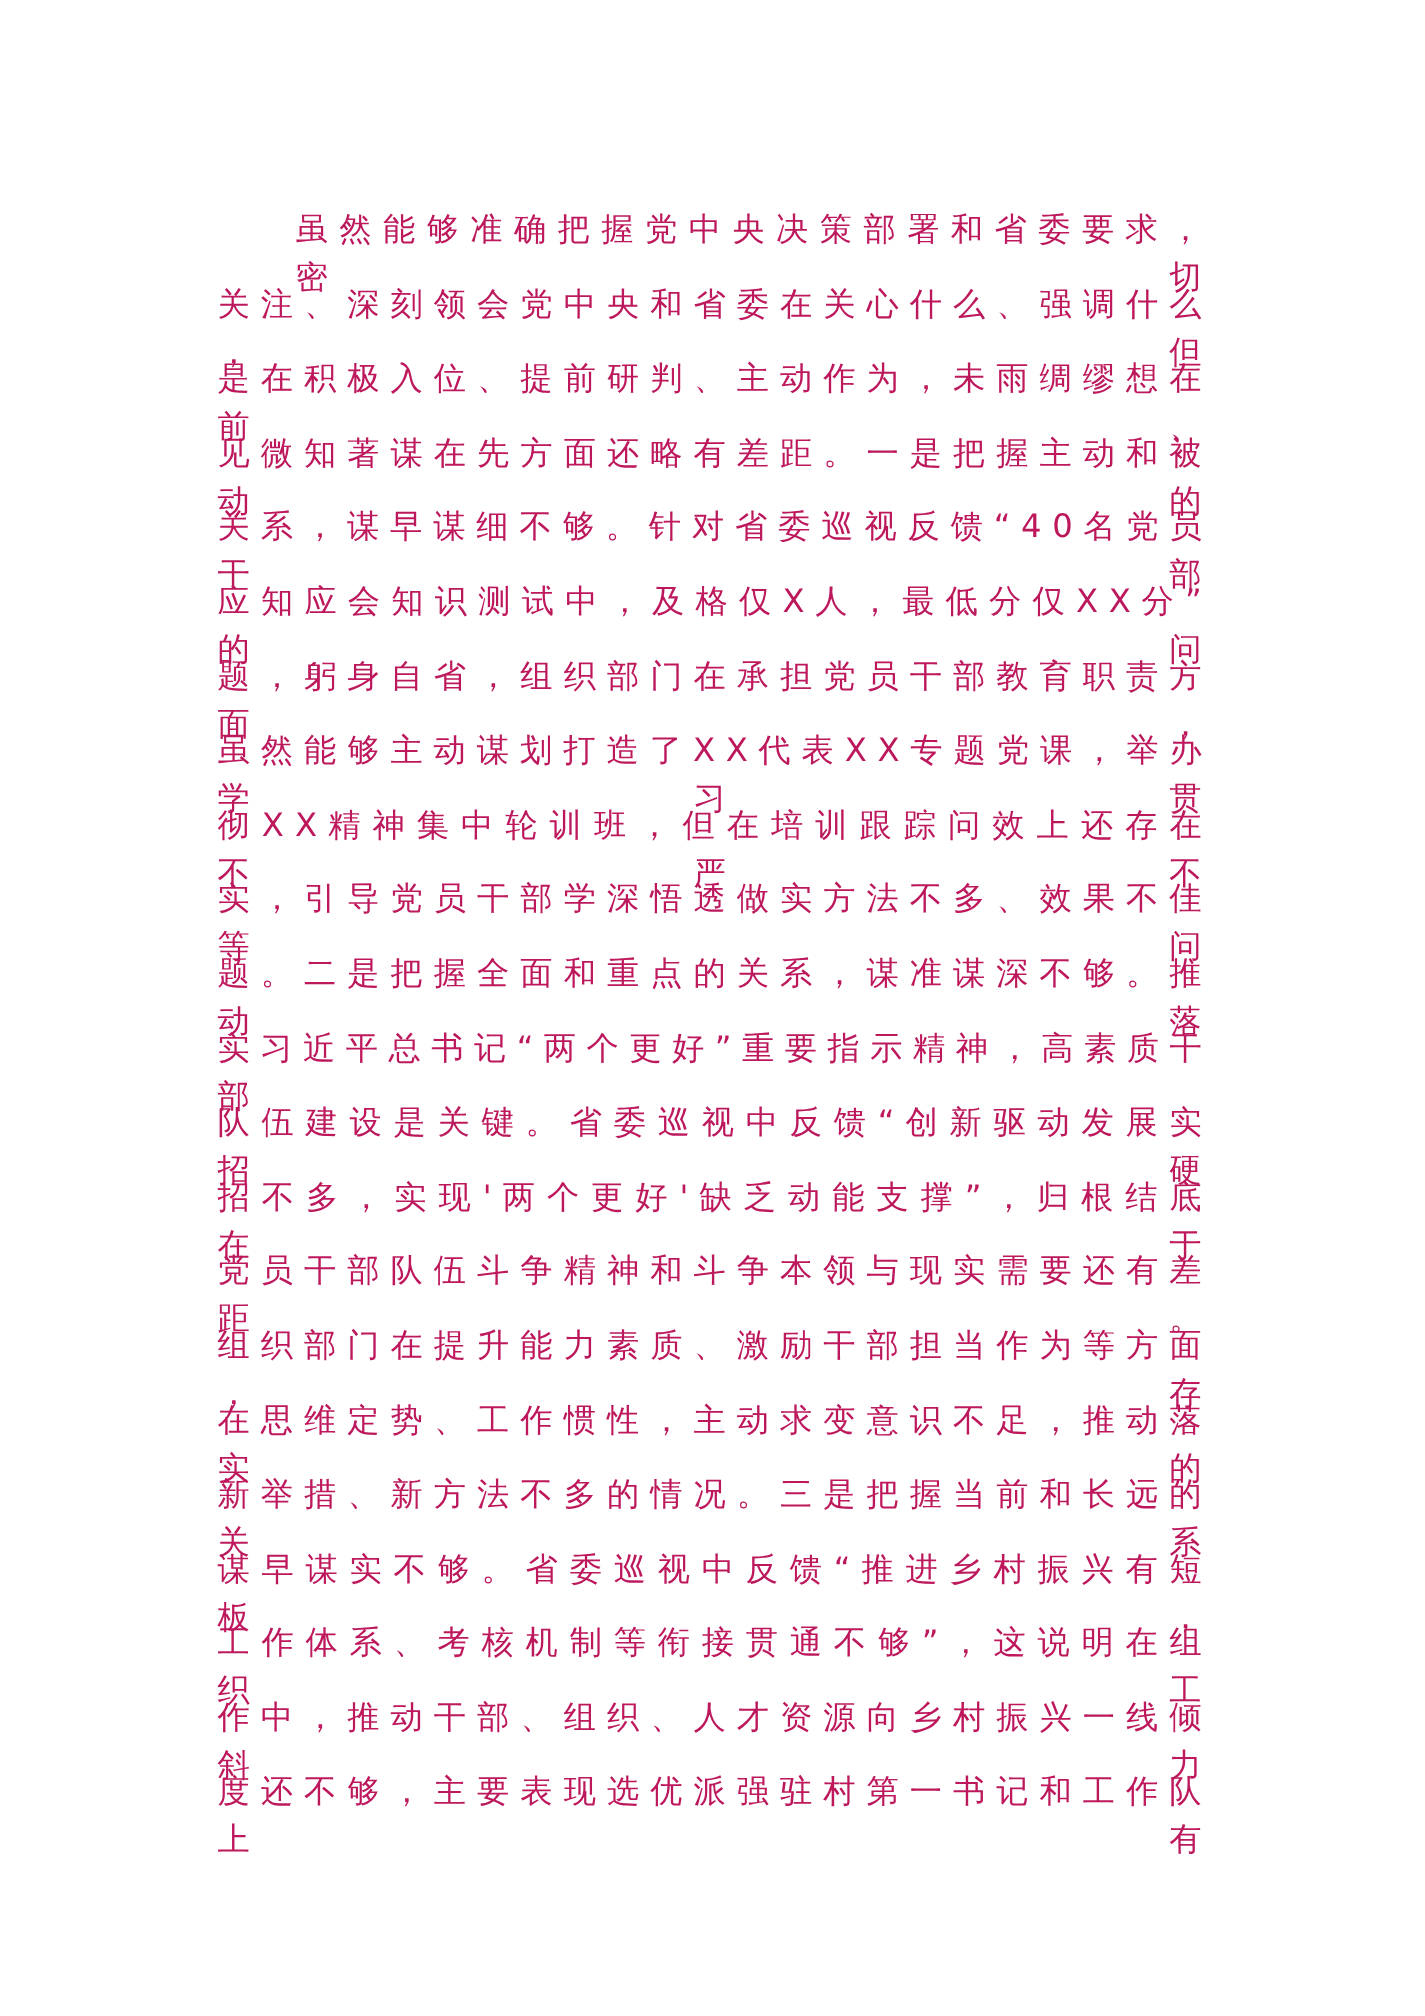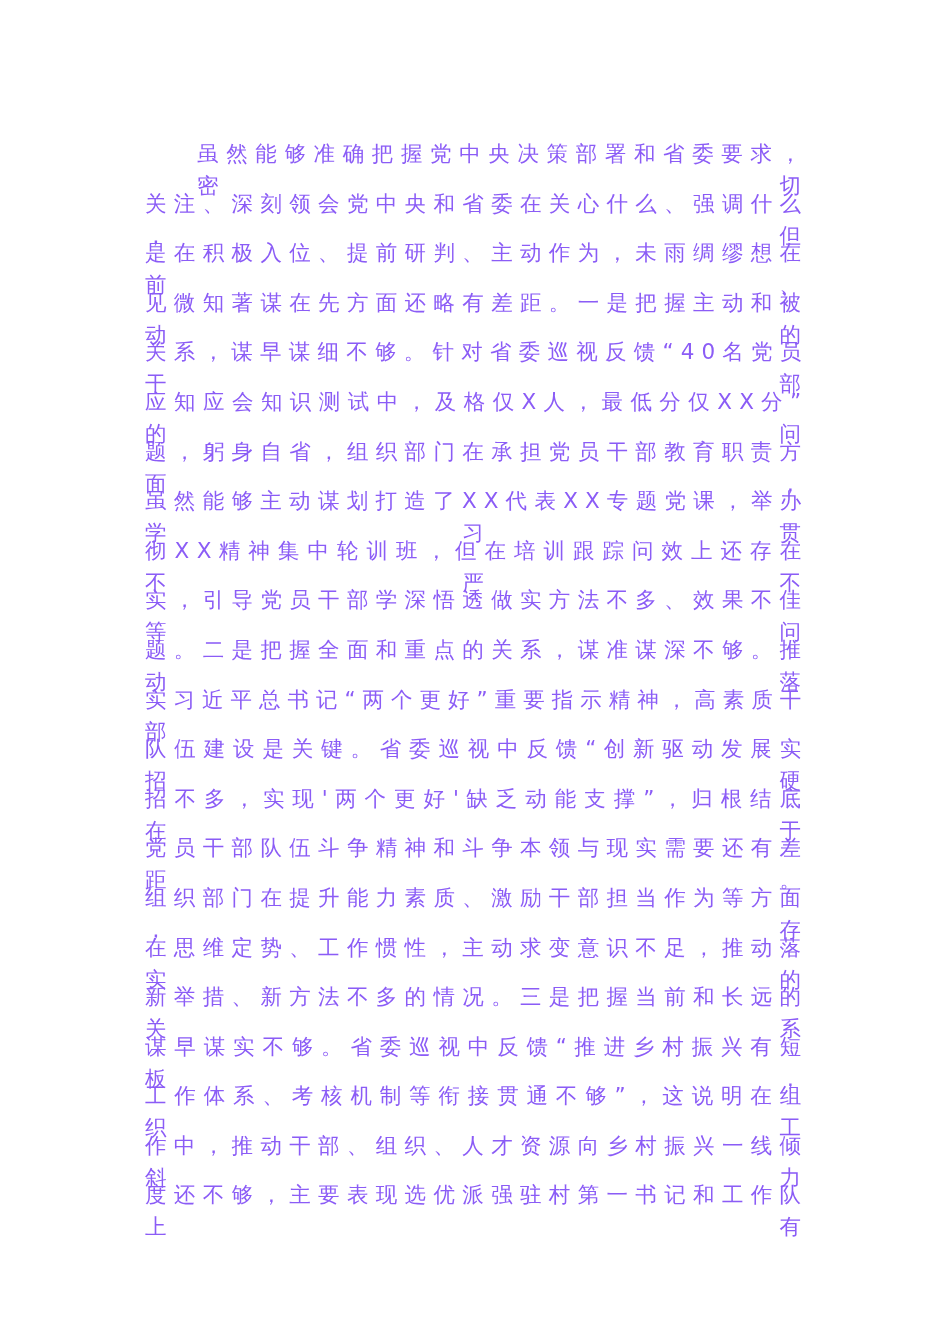--- a/index.html
+++ b/index.html
@@ -27,21 +27,21 @@
       top: 138px;
       width: 656px;
     }
     .line {
       display: block;
       height: 49.6px;
       line-height: 32px;
       font-family: "DejaVu Sans", sans-serif;
       font-size: 21.5px;
       font-weight: normal;
-      color: #8b5cf6;
+      color: #be185d;
       text-align: justify;
       text-align-last: justify;
       white-space: nowrap;
       overflow: visible;
     }
     .line.indent {
       padding-left: 52px;
     }
   </style>
 </head>

